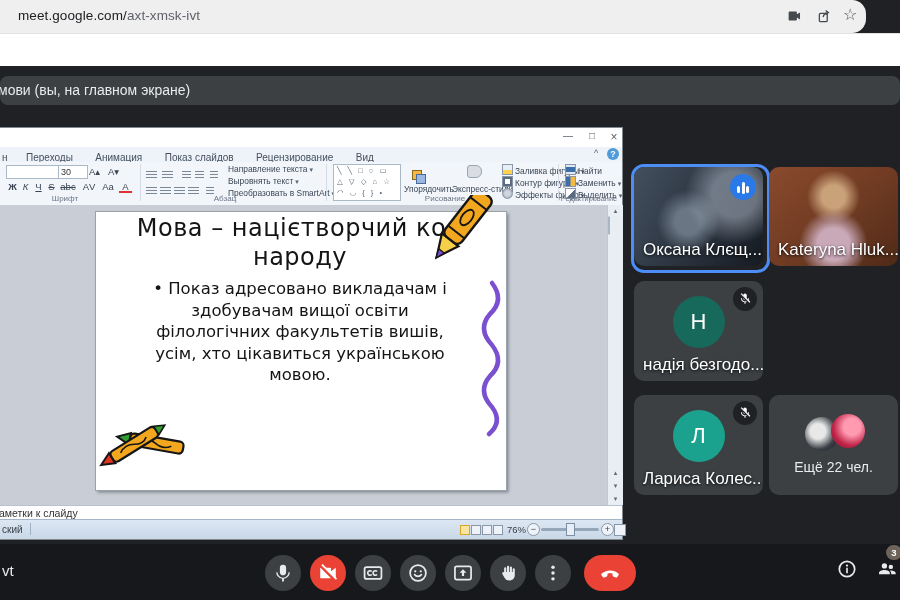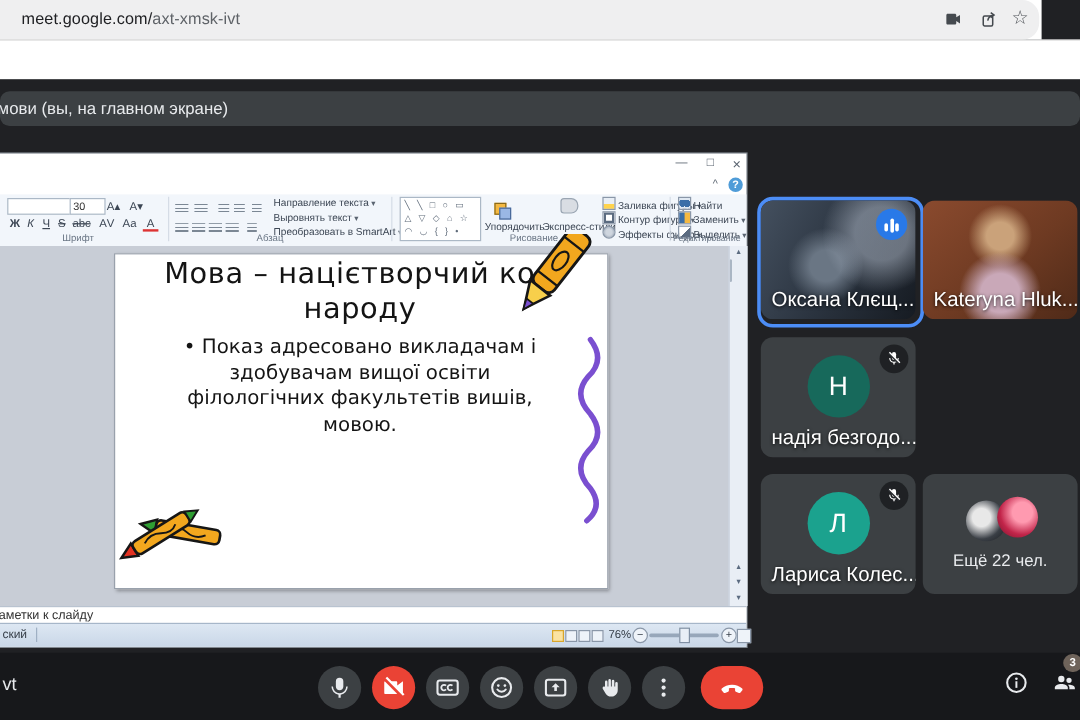--- a/index.html
+++ b/index.html
@@ -1,21 +1,21 @@
 <!DOCTYPE html>
 <html><head>
 <meta charset="utf-8">
 <style>
   html,body{margin:0;padding:0;background:#000;}
   .stage{position:relative;width:900px;height:600px;overflow:hidden;background:#202124;
          font-family:"Liberation Sans",sans-serif;-webkit-font-smoothing:antialiased;}
   .abs{position:absolute;}
 
   
-  .chrome{left:0;top:0;width:852px;height:33px;background:#fff;padding-left:16px;}
+  .chrome{left:0;top:0;width:852px;height:33px;background:#fff;}
   .chrome-pill{left:0;top:0;width:866px;height:33px;background:#efeff0;border-radius:0 14px 14px 0;}
   .url{left:18px;top:8px;font-size:13.5px;color:#202124;letter-spacing:.1px;}
   .url .code{color:#5f6368;}
   .chrome-ic{top:7px;width:18px;height:18px;}
   .star{top:5px;font-size:16px;color:#4d5156;}
 
   .white-strip{left:0;top:33px;width:900px;height:32px;background:#fff;border-top:1px solid #e2e2e2;}
 
   
   .banner{left:0;top:76px;width:900px;height:29px;background:#3c4043;border-radius:8px;overflow:hidden;}
@@ -148,20 +148,28 @@
   <div class="abs banner">
     <span>мови (вы, на главном экране)</span>
   </div>
 
   <div class="abs ppt"></div>
 
   <div class="abs winbtn" style="left:560px">—</div>
   <div class="abs winbtn" style="left:584px">□</div>
   <div class="abs winbtn" style="left:606px;font-size:12px">×</div>
 
+  <div class="abs ppt-tabs">
+    <span class="ptab first">н</span>
+    <span class="ptab">Переходы</span>
+    <span class="ptab">Анимация</span>
+    <span class="ptab">Показ слайдов</span>
+    <span class="ptab">Рецензирование</span>
+    <span class="ptab">Вид</span>
+  </div>
   <div class="abs tabs-right" style="left:594px">^</div>
   <div class="abs help-dot" style="left:607px">?</div>
 
   <div class="abs ribbon"></div>
 
   <div class="abs combo" style="left:6px;width:48px"></div>
   <div class="abs combo" style="left:58px;width:24px">30</div>
   <div class="abs rbtn" style="left:89px;top:166px">А▴</div>
   <div class="abs rbtn" style="left:108px;top:166px">А▾</div>
   <div class="abs fbtn" style="left:6px;font-weight:bold">Ж</div>
@@ -214,20 +222,21 @@
   <div class="abs slidearea"></div>
   <div class="abs slide"></div>
   <div class="abs slide-title">
     <div>Мова – націєтворчий код</div>
     <div>народу</div>
   </div>
   <div class="abs slide-body">
     <div><span>•</span> <span>Показ адресовано викладачам і</span></div>
     <div>здобувачам вищої освіти</div>
     <div>філологічних факультетів вишів,</div>
+    <div>усім, хто цікавиться українською</div>
     <div>мовою.</div>
   </div>
 
   <svg class="abs" style="left:85px;top:195px" width="430" height="305" viewBox="0 0 430 305">
 
     <path d="M407,88 q13,17 -2,31 q-13,15 2,31 q13,17 -2,31 q-13,15 2,31 q11,15 -3,27" fill="none" stroke="#7a4fd0" stroke-width="4.5" stroke-linecap="round"></path>
 
     <g transform="translate(398,2) rotate(38)">
       <rect x="-10" y="-4" width="21" height="58" rx="6" fill="#f2a71e" stroke="#161616" stroke-width="2.4"></rect>
       <path d="M-10 8 h21 M-10 44 h21" stroke="#161616" stroke-width="2"></path>

